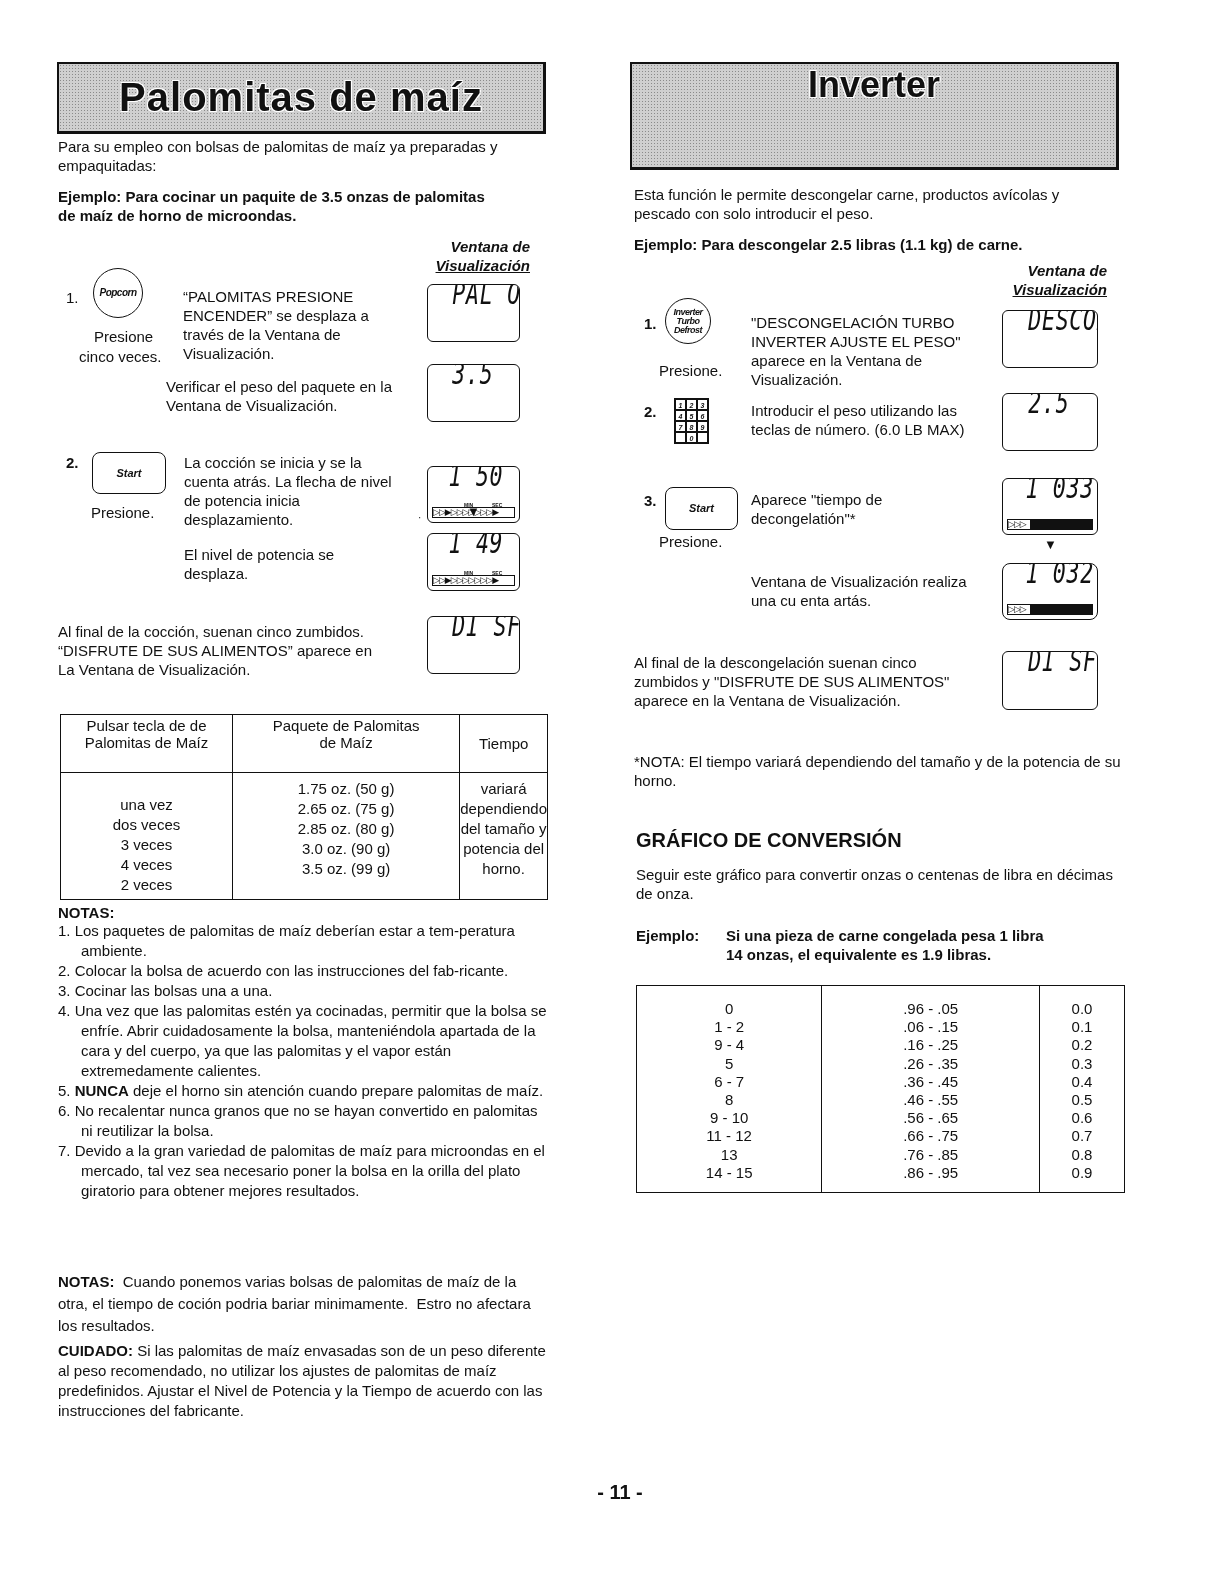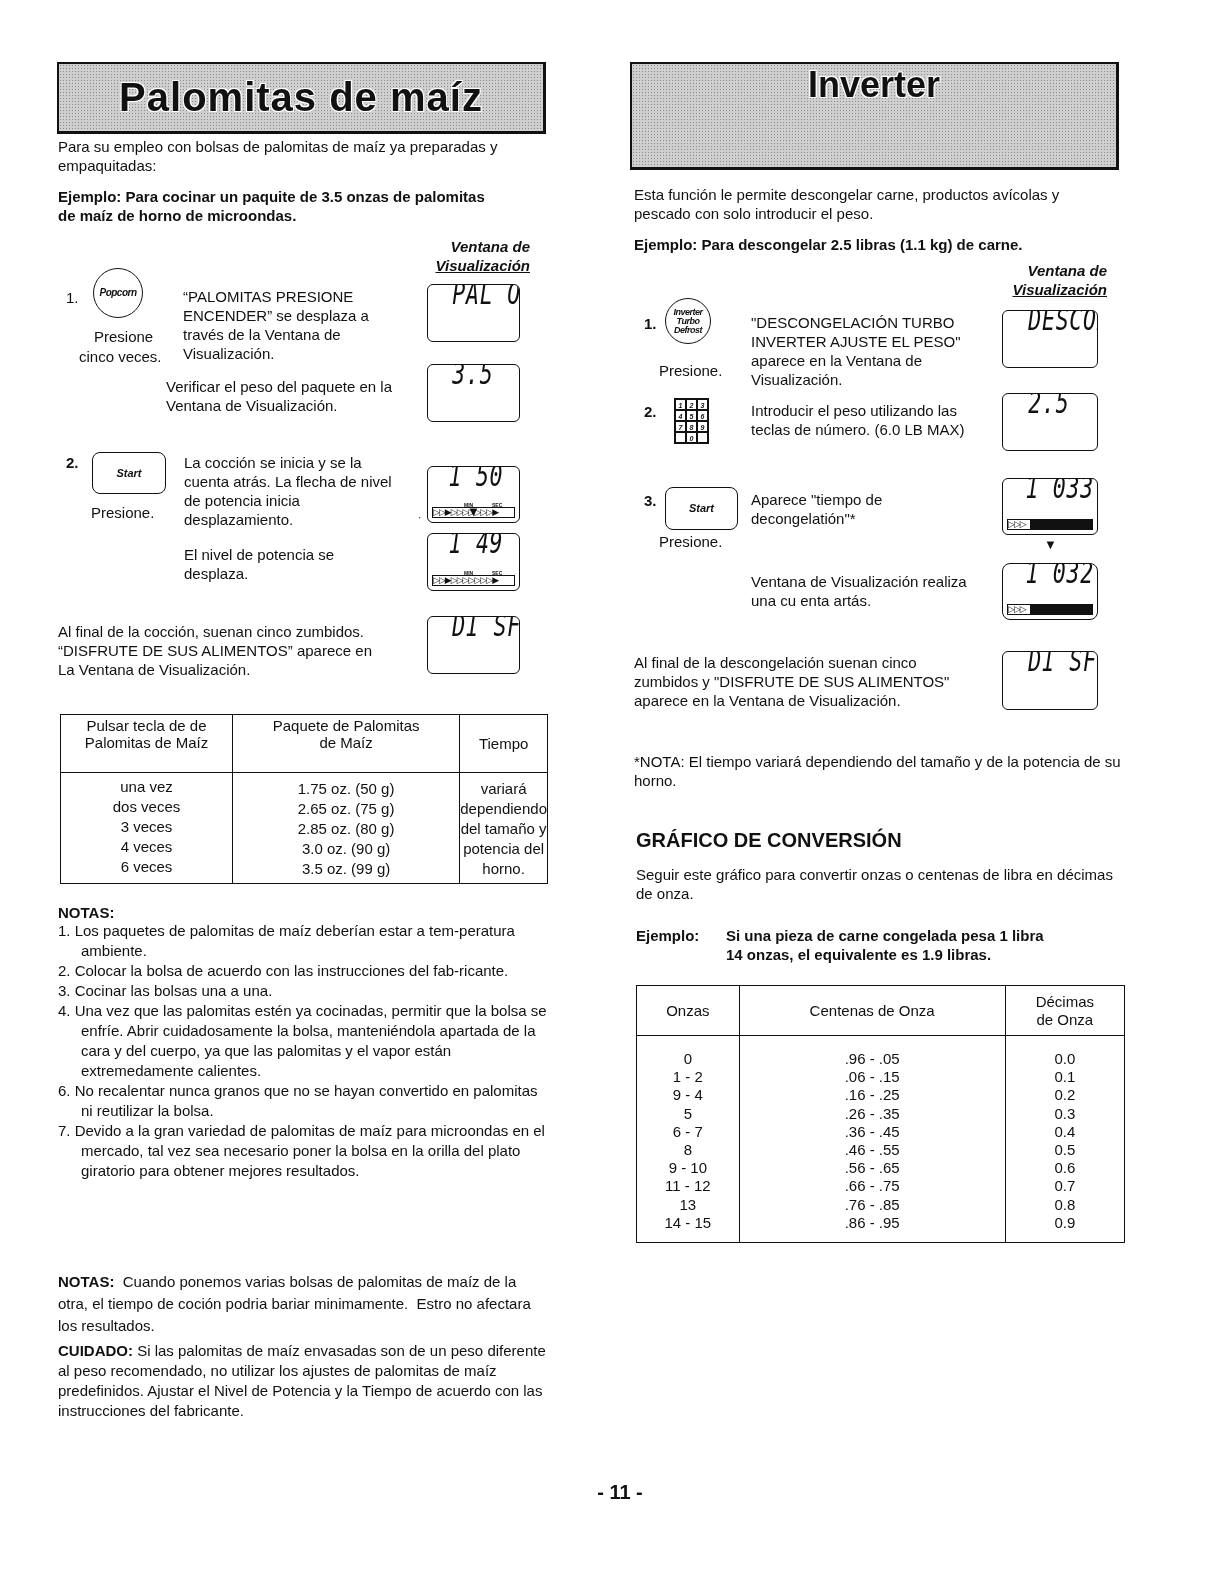--- a/index.html
+++ b/index.html
@@ -100,26 +100,26 @@
 </div>
 
 <table style="left:60px;top:714px;width:488px;">
   <tbody>
       <tr style="height:58px;">
     <th style="width:150px;padding:2px 12px;line-height:17px;">Pulsar tecla de de Palomitas de Maíz</th>
     <th style="width:170px;padding:2px 30px;line-height:17px;">Paquete de Palomitas de Maíz</th>
     <th style="vertical-align:middle;">Tiempo</th>
   </tr>
   <tr>
-    <td style="padding:4px 0 4px;line-height:20px;">
+    <td style="padding:22px 0 4px;line-height:20px;">
       <div>una vez</div>
       <div>dos veces</div>
       <div>3 veces</div>
       <div>4 veces</div>
-      <div>6 veces</div>
+      <div>2 veces</div>
     </td>
     <td style="padding:6px 0 4px;line-height:20px;">
       <div>1.75 oz. (50 g)</div>
       <div>2.65 oz. (75 g)</div>
       <div>2.85 oz. (80 g)</div>
       <div>3.0 oz. (90 g)</div>
       <div>3.5 oz. (99 g)</div>
     </td>
     <td style="padding:6px 0 4px;line-height:20px;">
       <div>variará</div>
@@ -130,20 +130,21 @@
   </tr>
 </tbody>
   </table>
 
 <div class="abs b" style="left:58px;top:903px;">NOTAS:</div>
 <ol class="notes abs" style="left:58px;top:921px;width:494px;font-size:15px;line-height:20px;">
   <li><span>1.</span> <span>Los paquetes de palomitas de maíz deberían estar a tem-peratura ambiente.</span></li>
   <li><span>2.</span> <span>Colocar la bolsa de acuerdo con las instrucciones del fab-ricante.</span></li>
   <li><span>3.</span> <span>Cocinar las bolsas una a una.</span></li>
   <li><span>4.</span> <span>Una vez que las palomitas estén ya cocinadas, permitir que la bolsa se enfríe. Abrir cuidadosamente la bolsa, manteniéndola apartada de la cara y del cuerpo, ya que las palomitas y el vapor están extremedamente calientes.</span></li>
+  <li><span>5.</span> <b>NUNCA</b><span> deje el horno sin atención cuando prepare palomitas de maíz.</span></li>
   <li><span>6.</span> <span>No recalentar nunca granos que no se hayan convertido en palomitas ni reutilizar la bolsa.</span></li>
   <li><span>7.</span> <span>Devido a la gran variedad de palomitas de maíz para microondas en el mercado, tal vez sea necesario poner la bolsa en la orilla del plato giratorio para obtener mejores resultados.</span></li>
 </ol>
 
 <div class="abs" style="left:58px;top:1271px;width:480px;line-height:22px;">
   <b>NOTAS:</b><span style="white-space:pre-wrap;">  Cuando ponemos varias bolsas de palomitas de maíz de la otra, el tiempo de coción podria bariar minimamente.  Estro no afectara los resultados.</span>
 </div>
 
 <div class="abs" style="left:58px;top:1341px;width:490px;line-height:20px;">
   <b>CUIDADO:</b><span> Si las palomitas de maíz envasadas son de un peso diferente al peso recomendado, no utilizar los ajustes de palomitas de maíz predefinidos. Ajustar el Nivel de Potencia y la Tiempo de acuerdo con las instrucciones del fabricante.</span>
@@ -220,25 +221,20 @@
 <div class="abs" style="left:634px;top:752px;width:490px;">*NOTA: El tiempo variará dependiendo del tamaño y de la potencia de su horno.</div>
 
 <div class="abs b" style="left:636px;top:828px;font-size:20px;line-height:24px;">GRÁFICO DE CONVERSIÓN</div>
 <div class="abs" style="left:636px;top:865px;width:490px;">Seguir este gráfico para convertir onzas o centenas de libra en décimas de onza.</div>
 <div class="abs b" style="left:636px;top:926px;">Ejemplo:</div>
 <div class="abs b" style="left:726px;top:926px;">Si una pieza de carne congelada pesa 1 libra</div>
 <div class="abs b" style="left:726px;top:945px;">14 onzas, el equivalente es 1.9 libras.</div>
 
 <table style="left:636px;top:985px;width:489px;">
   <tbody>
-      <tr style="height:50px;">
-    <th style="width:122px;vertical-align:middle;">Onzas</th>
-    <th style="width:200px;vertical-align:middle;padding:0 50px;line-height:18px;">Centenas de Onza</th>
-    <th style="vertical-align:middle;padding:0 30px;line-height:18px;">Décimas de Onza</th>
-  </tr>
   <tr>
     <td style="padding:14px 0 10px;line-height:18.2px;">
       <div>0</div>
       <div>1 - 2</div>
       <div>9 - 4</div>
       <div>5</div>
       <div>6 - 7</div>
       <div>8</div>
       <div>9 - 10</div>
       <div>11 - 12</div>

